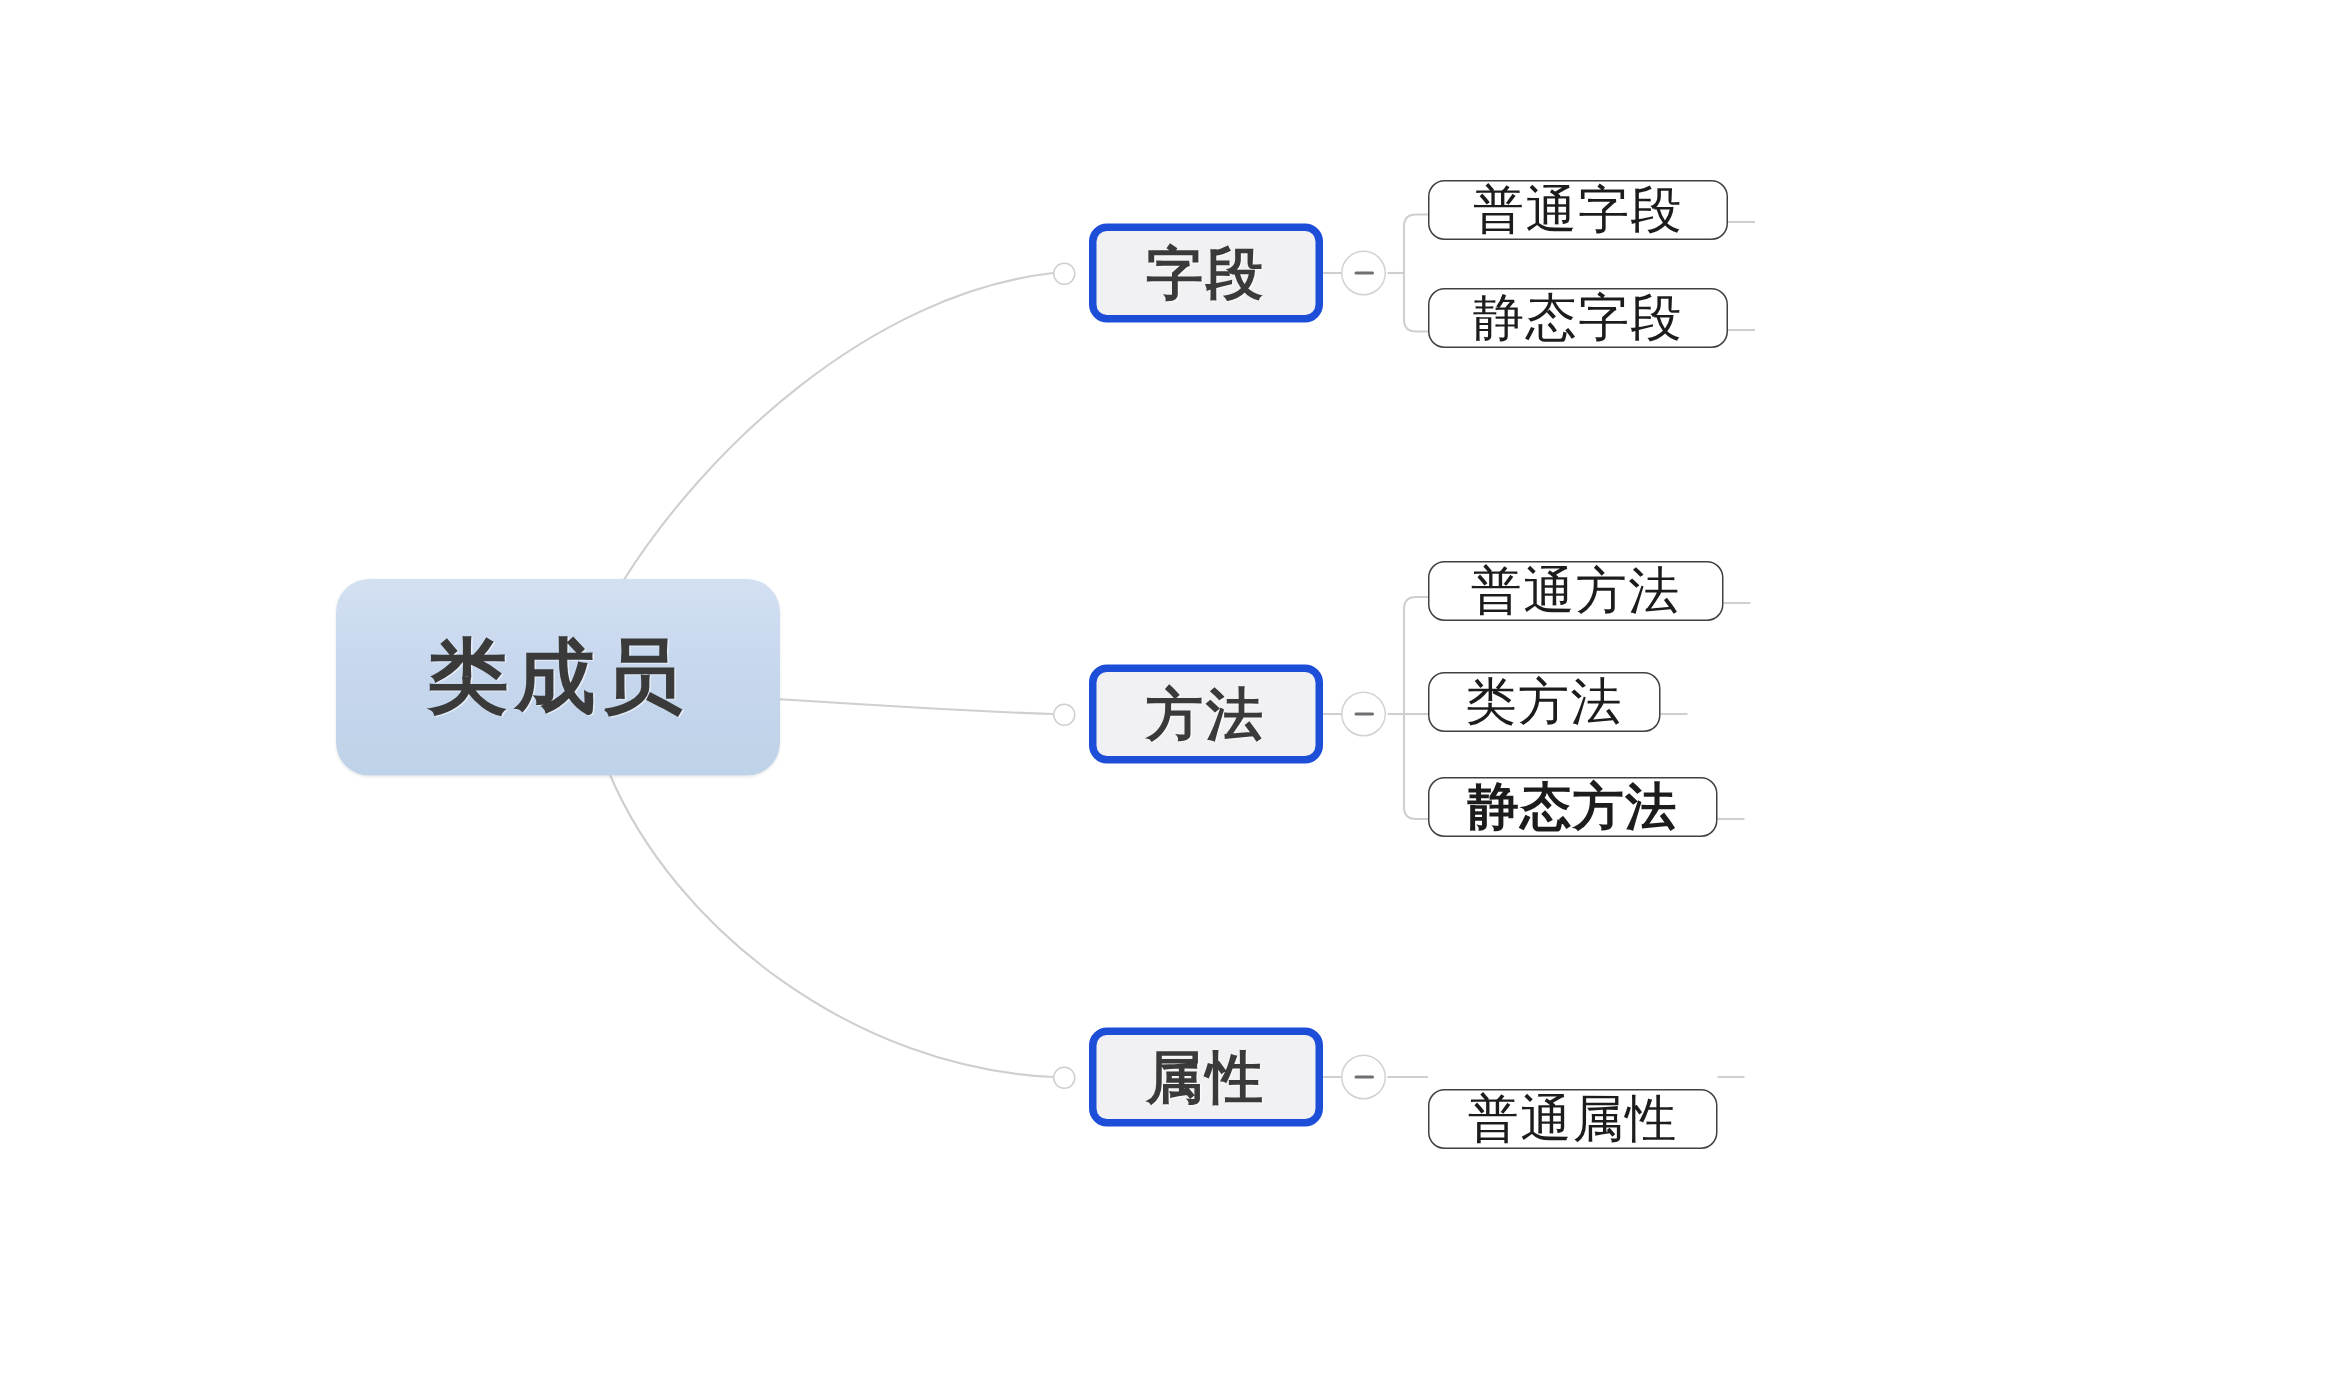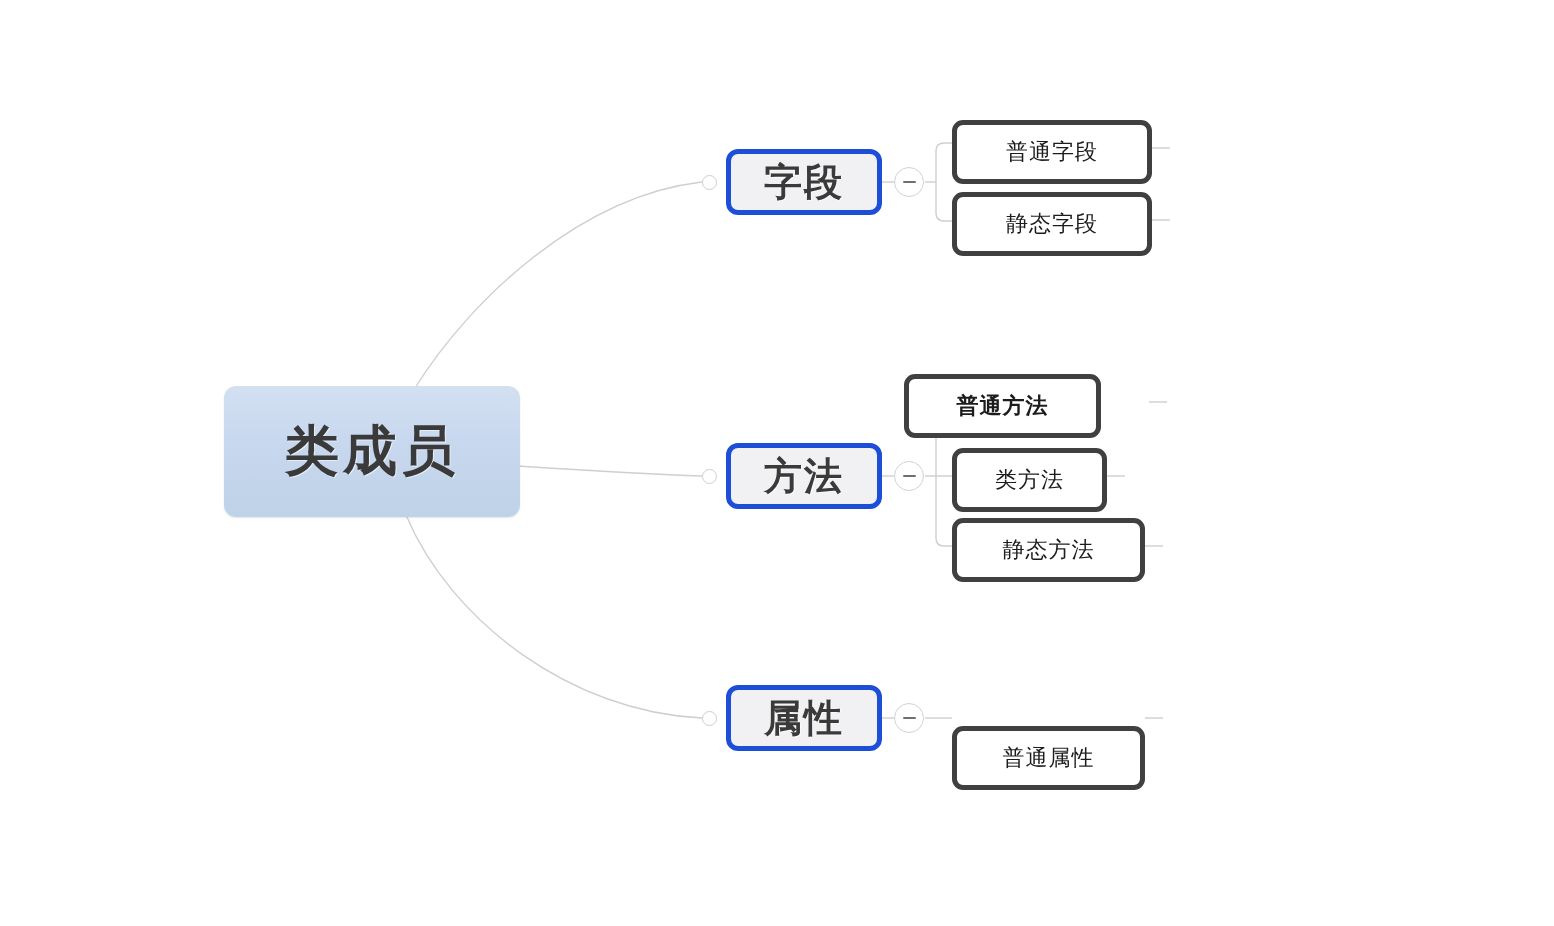--- a/index.html
+++ b/index.html
@@ -33,21 +33,21 @@
     justify-content: center;
     white-space: nowrap;
     color: #333333;
   }
 
   .root-node {
     left: 224px;
     top: 386px;
     width: 296px;
     height: 131px;
-    border-radius: 12px;
+    border-radius: 22px;
     background: linear-gradient(to bottom, #d3e0f2 0%, #c7d7ee 45%, #bed2e8 100%);
     font-size: 54px;
     font-weight: bold;
     letter-spacing: 4px;
     color: #3a3a3a;
     text-shadow: 1px 1px 0 rgba(255,255,255,0.55);
     box-shadow: 0 1px 2px rgba(0,0,0,0.10);
   }
 
   .branch-node {
@@ -57,25 +57,25 @@
     border: 5px solid #1d4ed8;
     font-size: 38px;
     font-weight: bold;
     letter-spacing: 2px;
     color: #3a3a3a;
     text-shadow: 1px 1px 0 rgba(255,255,255,0.6);
     padding: 0 18px;
   }
 
   .leaf-node {
-    height: 64px;
+    height: 40px;
     border-radius: 11px;
     background: #ffffff;
-    border: 5px solid #404040;
-    font-size: 22px;
+    border: 1px solid #404040;
+    font-size: 34px;
     letter-spacing: 1px;
     color: #1c1c1c;
     padding: 0 16px;
     font-weight: normal;
   }
 
   
   .conn-dot {
     position: absolute;
     width: 15px;
@@ -162,25 +162,25 @@
   <div class="node leaf-node" style="left:952px; top:192px; width:200px;text-align:right;">静态字段</div>
 
   <div class="conn-dot" style="left:702px; top:469px;"></div>
 
   <div class="node branch-node" style="left:726px; top:443px; width:156px;">方法</div>
 
   <div class="collapse-toggle" style="left:894px; top:461px;">
     <span class="minus-bar"></span>
   </div>
 
-  <div class="node leaf-node" style="left:904px; top:374px; width:197px;font-weight:bold;">普通方法</div>
+  <div class="node leaf-node" style="left:952px; top:374px; width:197px;">普通方法</div>
 
   <div class="node leaf-node" style="left:952px; top:448px; width:155px;">类方法</div>
 
-  <div class="node leaf-node" style="left:952px; top:518px; width:193px;">静态方法</div>
+  <div class="node leaf-node" style="left:952px; top:518px; width:193px;font-weight:bold;">静态方法</div>
 
   <div class="conn-dot" style="left:702px; top:711px;"></div>
 
   <div class="node branch-node" style="left:726px; top:685px; width:156px;font-family:Liberation Serif, serif;">属性</div>
 
   <div class="collapse-toggle" style="left:894px; top:703px;">
     <span class="minus-bar"></span>
   </div>
 
   <div class="node leaf-node" style="left:952px; top:690px; width:193px;margin-top:36px;">普通属性</div>

